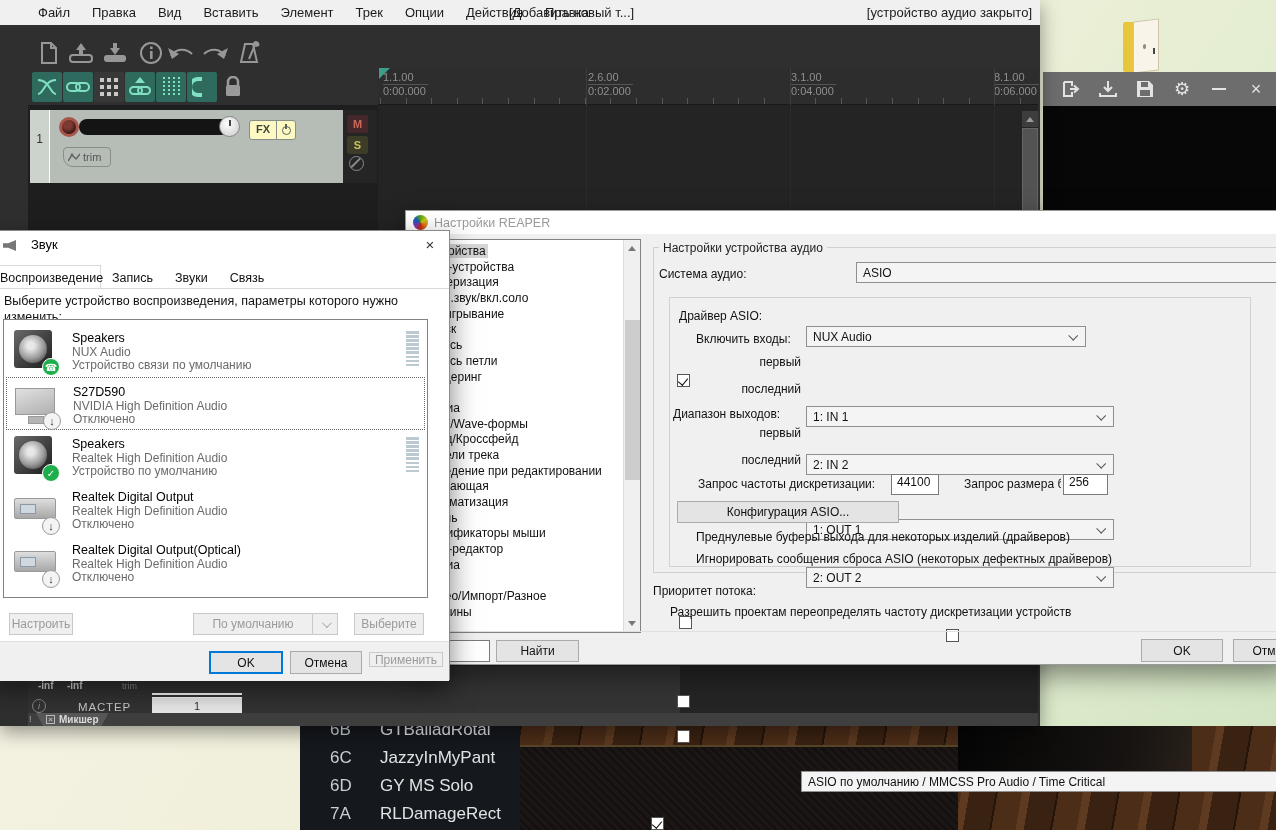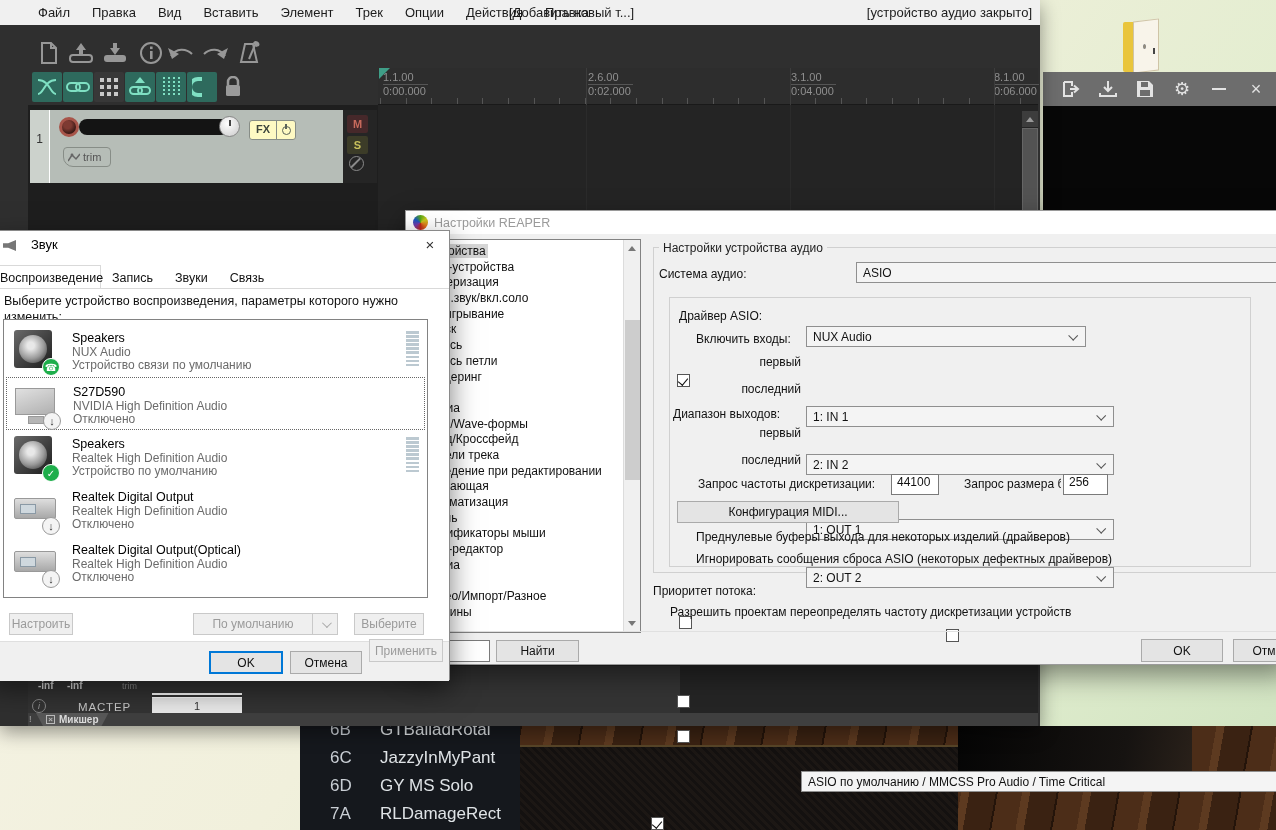--- a/index.html
+++ b/index.html
@@ -492,21 +492,21 @@
   <span class="glabel abs nw" style="left:292px;top:266px">Запрос частоты дискретизации:</span>
   <div class="field abs" style="left:485px;top:263px;width:48px;height:21px">
     <span>44100</span>
   </div>
   <div class="cb abs" style="left:540px;top:266px"></div>
   <span class="glabel abs nw" style="left:558px;top:266px;width:97px;overflow:hidden">Запрос размера бу</span>
   <div class="field abs" style="left:657px;top:263px;width:45px;height:21px">
     <span>256</span>
   </div>
 
-  <div class="wbtn abs" style="left:271px;top:290px;width:222px;height:22px">Конфигурация MIDI...</div>
+  <div class="wbtn abs" style="left:271px;top:290px;width:222px;height:22px">Конфигурация ASIO...</div>
 
   <div class="cb abs" style="left:271px;top:319px"></div>
   <span class="glabel abs nw" style="left:290px;top:319px">Преднулевые буферы выхода для некоторых изделий (драйверов)</span>
 
   <div class="cb abs" style="left:271px;top:341px"></div>
   <span class="glabel abs nw" style="left:290px;top:341px">Игнорировать сообщения сброса ASIO (некоторых дефектных драйверов)</span>
 
   <span class="glabel abs nw" style="left:247px;top:373px">Приоритет потока:</span>
   <div class="combo abs" style="left:395px;top:369px;width:485px;height:21px">
     <span>ASIO по умолчанию / MMCSS Pro Audio / Time Critical</span>
@@ -613,14 +613,14 @@
   <div class="wbtn dis abs" style="left:20px;top:382px;width:64px;height:22px">Настроить</div>
   <div class="wbtn dis abs" style="left:204px;top:382px;width:120px;height:22px">По умолчанию</div>
   <div class="ddbtn-arrow" style="left:324px;top:382px">
       <i></i>
     </div>
   <div class="wbtn dis abs" style="left:365px;top:382px;width:70px;height:22px">Выберите</div>
 
   <div class="snd-foot"></div>
   <div class="wbtn focus abs" style="left:220px;top:420px;width:74px;height:23px">OK</div>
   <div class="wbtn abs" style="left:301px;top:420px;width:72px;height:23px">Отмена</div>
-  <div class="wbtn dis abs" style="left:380px;top:408px;width:74px;height:23px">Применить</div>
+  <div class="wbtn dis abs" style="left:380px;top:421px;width:74px;height:15px">Применить</div>
 </div>
 
 </body></html>

